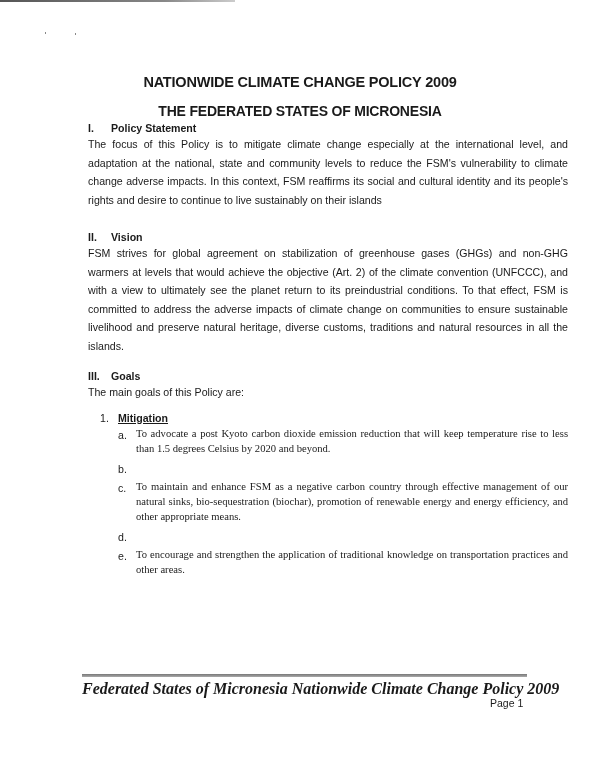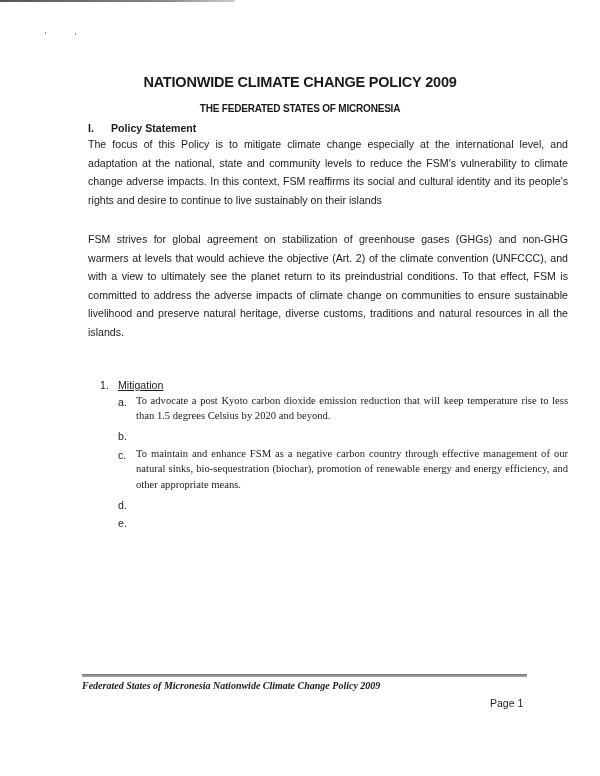--- a/index.html
+++ b/index.html
@@ -10,40 +10,40 @@
     .scan-edge {
       position: absolute; left: 0; top: 0; width: 235px; height: 2px;
       background: linear-gradient(to right, #555 0%, #888 70%, #ccc 100%);
     }
     .speck { position: absolute; width: 1px; height: 2px; background: #888; }
     .title {
       position: absolute; left: 0; width: 600px; text-align: center;
       font-weight: bold; letter-spacing: -0.2px;
     }
     .title.main { top: 74px; font-size: 14.5px; }
-    .title.sub { top: 103px; font-size: 10px; }
+    .title.sub { top: 103px; font-size: 14px; }
     .section { position: absolute; left: 88px; width: 480px; font-size: 10.6px; line-height: 18.6px; }
     .sec-head { display: flex; font-weight: bold; font-size: 10.6px; height: 14px; line-height: 14px; }
     .sec-num { width: 23px; }
     .sec-body { text-align: justify; }
     .goal-item { margin-left: 36px; margin-top: 8px; }
     .goal-head { display: flex; height: 16px; line-height: 16px; }
     .goal-num { width: 18px; }
-    .goal-title { text-decoration: underline; }
+    .goal-title { text-decoration: underline; font-weight: bold; }
     .sub-list { margin: 0; padding: 0; list-style: none; }
     .sub-item { display: flex; }
     .sub-letter { width: 18px; flex: none; padding-left: 0; margin-left: 18px; }
     .sub-text { flex: 1; text-align: justify; line-height: 15.4px; margin-bottom: 3.5px; font-family: Liberation Serif, serif; }
     .footer-rule {
       position: absolute; left: 82px; top: 674px; width: 445px; height: 3px;
       background: linear-gradient(to bottom, #777, #aaa);
     }
     .footer-text {
       position: absolute; left: 82px; top: 680px; font-family: "Liberation Serif", serif;
-      font-style: italic; font-weight: bold; font-size: 10px;
+      font-style: italic; font-weight: bold; font-size: 16px;
     }
     .footer-page {
       position: absolute; left: 490px; top: 680px; font-size: 10.5px; margin-top: 17px;
     }
   </style>
 </head>
 <body>
 
 <div class="scan-edge"></div>
 <div class="speck" style="left:45px;top:32px;"></div>
@@ -54,24 +54,33 @@
 
 <div class="section" style="top:121px;">
   <div class="sec-head">
     <span class="sec-num">I.</span>
     <span>Policy Statement</span>
   </div>
   <div class="sec-body">The focus of this Policy is to mitigate climate change especially at the international level, and adaptation at the national, state and community levels to reduce the FSM's vulnerability to climate change adverse impacts. In this context, FSM reaffirms its social and cultural identity and its people's rights and desire to continue to live sustainably on their islands</div>
 </div>
 
 <div class="section" style="top:230px;">
+  <div class="sec-head">
+    <span class="sec-num">II.</span>
+    <span>Vision</span>
+  </div>
   <div class="sec-body">FSM strives for global agreement on stabilization of greenhouse gases (GHGs) and non-GHG warmers at levels that would achieve the objective (Art. 2) of the climate convention (UNFCCC), and with a view to ultimately see the planet return to its preindustrial conditions.  To that effect, FSM is committed to address the adverse impacts of climate change on communities to ensure sustainable livelihood and preserve natural heritage, diverse customs, traditions and natural resources in all the islands.</div>
 </div>
 
 <div class="section" style="top:369px;">
+  <div class="sec-head">
+    <span class="sec-num">III.</span>
+    <span>Goals</span>
+  </div>
+  <div class="sec-body">The main goals of this Policy are:</div>
   <div class="goal-item" style="margin-left:12px;">
     <div class="goal-head">
       <span class="goal-num">1.</span>
       <span class="goal-title">Mitigation</span>
     </div>
     <ul class="sub-list">
       <li class="sub-item">
         <span class="sub-letter">a.</span>
         <span class="sub-text">To advocate a post Kyoto carbon dioxide emission reduction that will keep temperature rise to less than 1.5 degrees Celsius by 2020 and beyond.</span>
       </li>
@@ -80,20 +89,21 @@
       </li>
       <li class="sub-item">
         <span class="sub-letter">c.</span>
         <span class="sub-text">To maintain and enhance FSM as a negative carbon country through effective management of our natural sinks, bio-sequestration (biochar), promotion of renewable energy and energy efficiency, and other appropriate means.</span>
       </li>
       <li class="sub-item">
         <span class="sub-letter">d.</span>
       </li>
       <li class="sub-item">
         <span class="sub-letter">e.</span>
+        <span class="sub-text">To encourage and strengthen the application of traditional knowledge on transportation practices and other areas.</span>
       </li>
     </ul>
   </div>
 </div>
 
 <div class="footer-rule"></div>
 <div class="footer-text">Federated States of Micronesia Nationwide Climate Change Policy 2009</div>
 <div class="footer-page">Page 1</div>
 
 </body></html>

